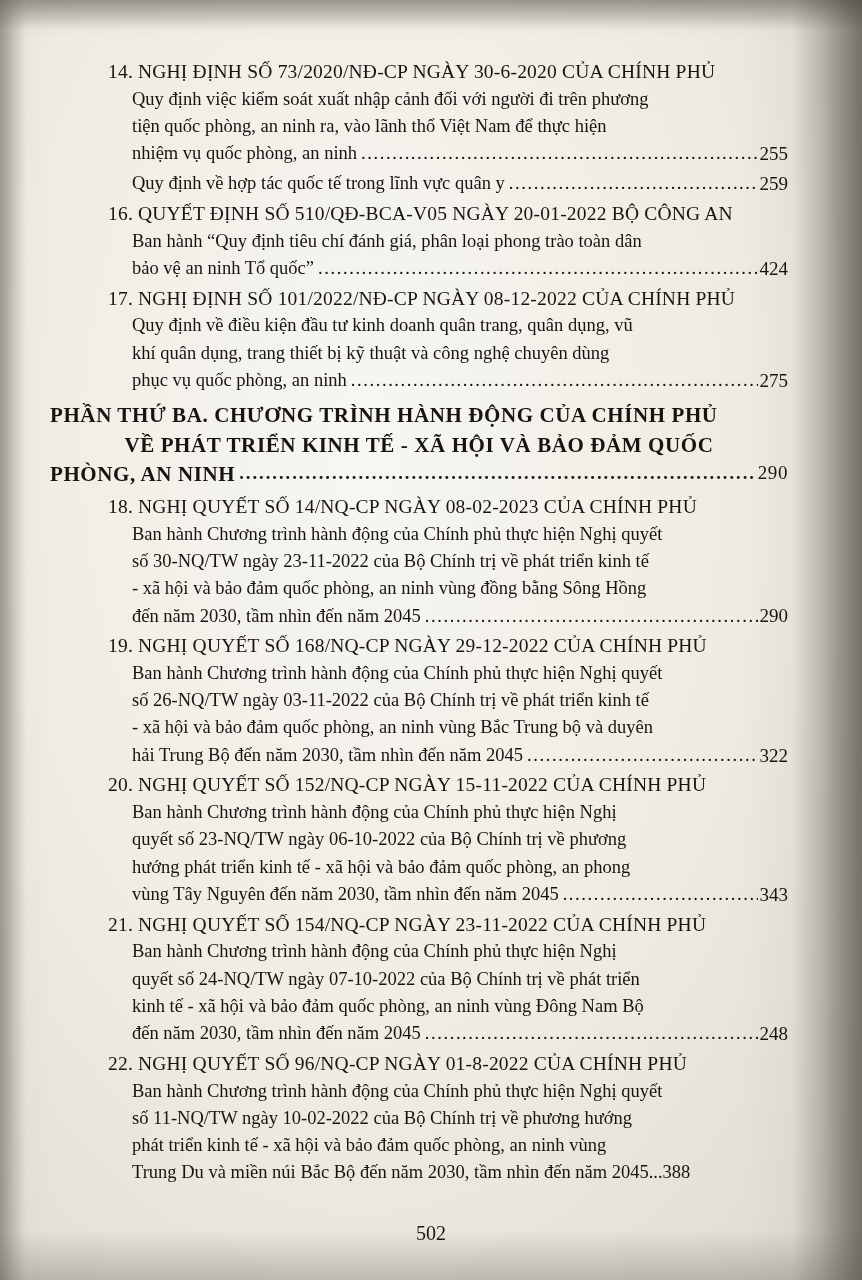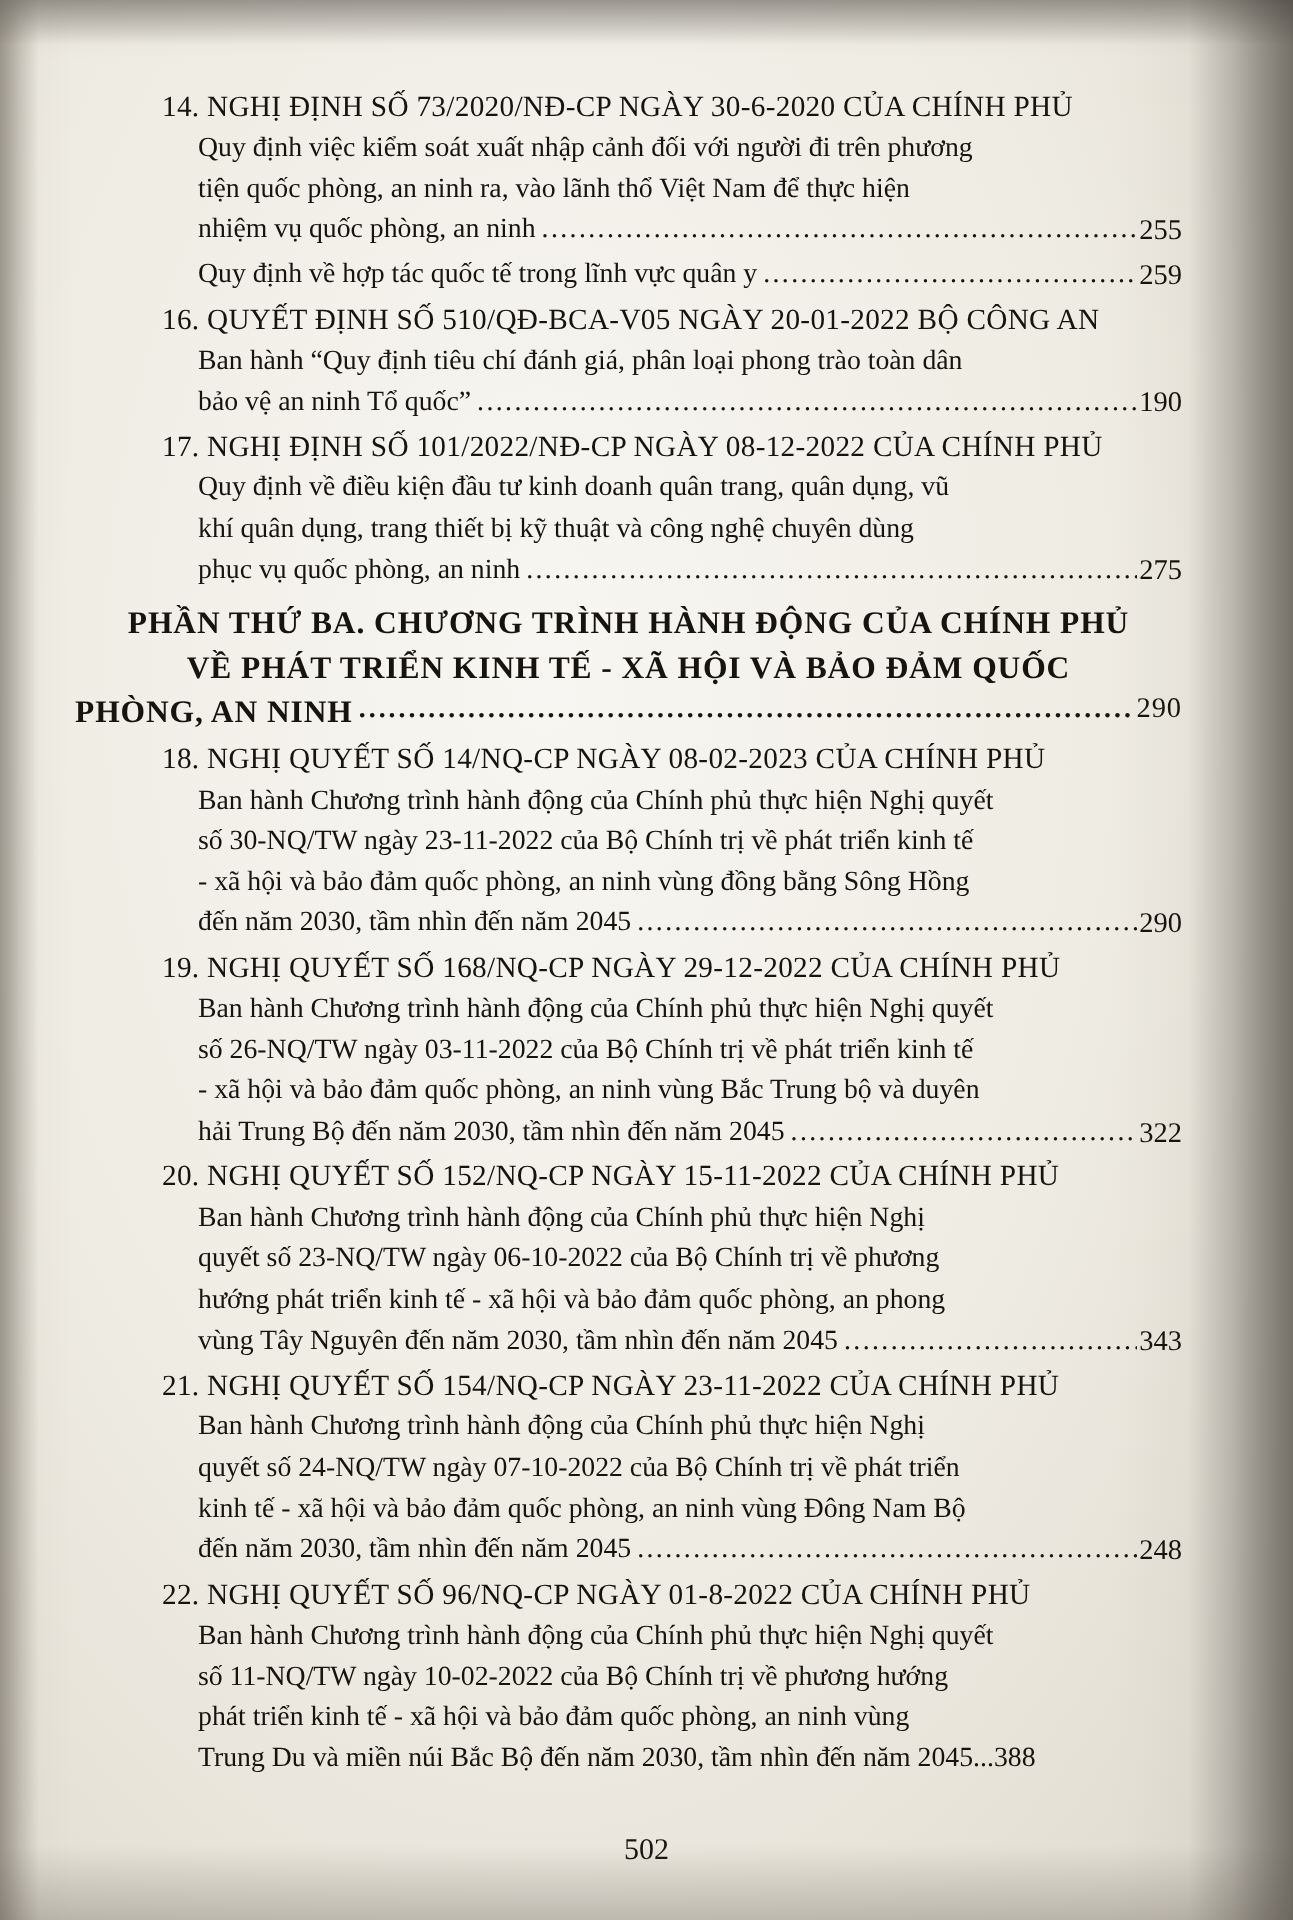--- a/index.html
+++ b/index.html
@@ -84,21 +84,21 @@
 
   .entry-body {
     font-size: 18.5px;
     line-height: 1.47;
     padding-left: 24px;
     text-align: justify;
     text-justify: inter-word;
   }
   .entry-body .lastline {
     display: flex;
-    align-items: flex-start;
+    align-items: center;
     white-space: nowrap;
   }
   .entry-body .lastline .txt { flex: 0 0 auto; }
   .dots {
     flex: 1 1 auto;
     overflow: hidden;
     white-space: nowrap;
     letter-spacing: 1.6px;
     margin: 0 2px 0 4px;
     font-size: 18.5px;
@@ -112,21 +112,21 @@
   .section-head {
     font-weight: 700;
     font-size: 21px;
     line-height: 1.42;
     letter-spacing: 0.6px;
     margin-top: 6px;
     margin-bottom: 3px;
     margin-left: -38px;
     width: 738px;
   }
-  .section-head .l1 { display: block; text-align: center; }
+  .section-head .l1 { display: block; }
   .section-head .l2 { display: block; text-align: center; }
   .section-head .l3 { display: flex; align-items: flex-start; white-space: nowrap; }
   .section-head .dots { letter-spacing: 2px; font-weight: 700; }
 
   .folio {
     position: absolute;
     left: 0;
     top: 1222px;
     width: 862px;
     text-align: center;
@@ -174,21 +174,21 @@
 
     <div class="entry">
       <div class="entry-title">
         <span class="num">16.</span><span>QUYẾT ĐỊNH SỐ 510/QĐ-BCA-V05 NGÀY 20-01-2022 BỘ CÔNG AN</span>
       </div>
       <div class="entry-body">
         <div>Ban hành “Quy định tiêu chí đánh giá, phân loại phong trào toàn dân</div>
         <div class="lastline">
           <span class="txt">bảo vệ an ninh Tổ quốc”</span>
           <span class="dots">..............................................................................................</span>
-          <span class="pg">190</span>
+          <span class="pg">424</span>
         </div>
       </div>
     </div>
 
     <div class="entry">
       <div class="entry-title">
         <span class="num">17.</span><span>NGHỊ ĐỊNH SỐ 101/2022/NĐ-CP NGÀY 08-12-2022 CỦA CHÍNH PHỦ</span>
       </div>
       <div class="entry-body">
         <div>Quy định về điều kiện đầu tư kinh doanh quân trang, quân dụng, vũ</div>

